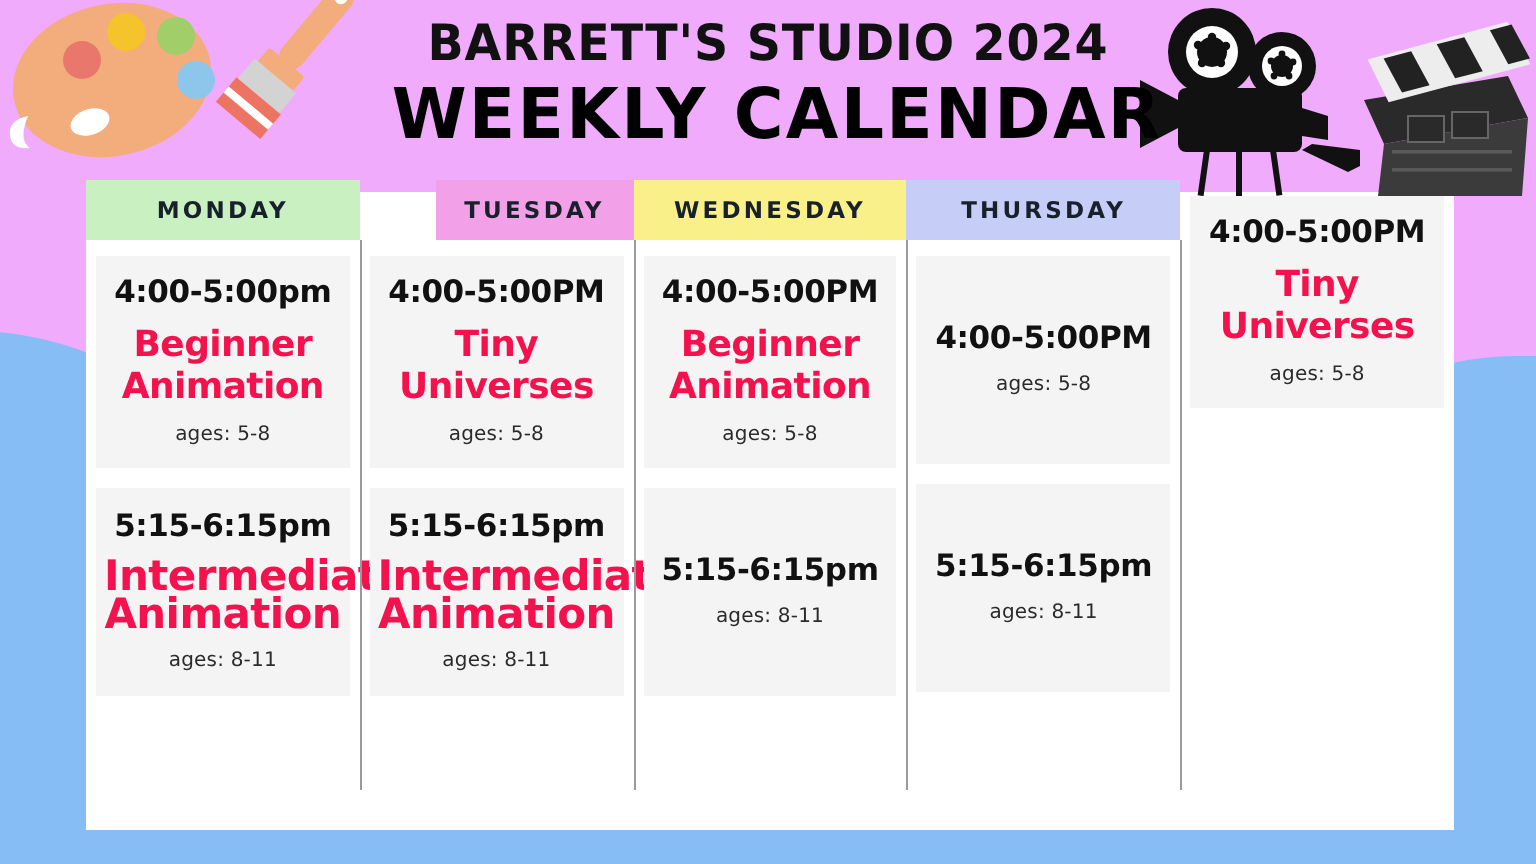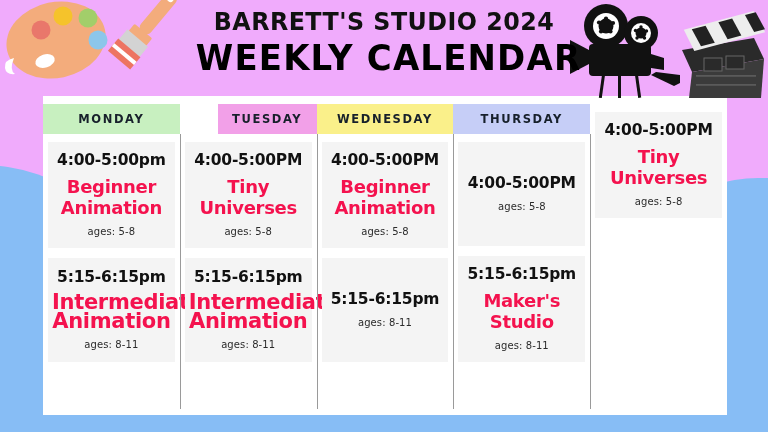--- a/index.html
+++ b/index.html
@@ -89,21 +89,21 @@
     color: #000000;
     line-height: 40px;
     white-space: nowrap;
     transform: scaleX(0.97);
   }
 
   
   .calendar {
     position: absolute;
     left: 43px;
-    top: 104px;
+    top: 90px;
     width: 684px;
     height: 305px;
     display: flex;
     z-index: 5;
   }
   .day-col {
     width: 136.8px;
     display: flex;
     flex-direction: column;
     position: relative;
@@ -301,21 +301,20 @@
 
     <div class="day-col">
       <div class="day-header" style="background: rgb(198, 206, 247);">THURSDAY</div>
       <div class="col-body">
         <div class="class-cell">
           <div class="cell-time">4:00-5:00PM</div>
           <div class="cell-ages">ages: 5-8</div>
         </div>
         <div class="class-cell">
           <div class="cell-time">5:15-6:15pm</div>
-          <div class="cell-name">Maker's Studio</div>
           <div class="cell-ages">ages: 8-11</div>
         </div>
       </div>
     </div>
 
     <div class="day-col">
       <div class="col-body">
         <div class="class-cell">
           <div class="cell-time">4:00-5:00PM</div>
           <div class="cell-name">Tiny Universes</div>

